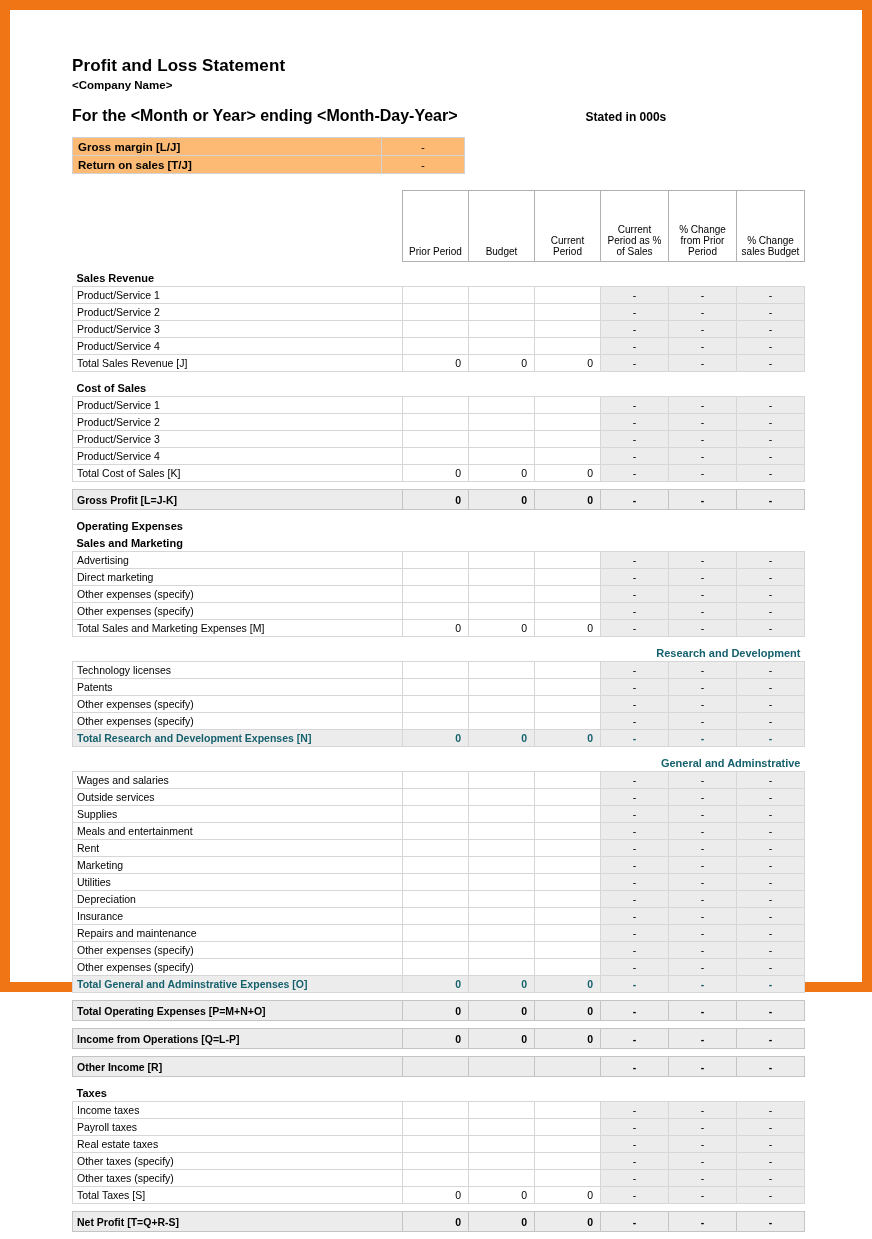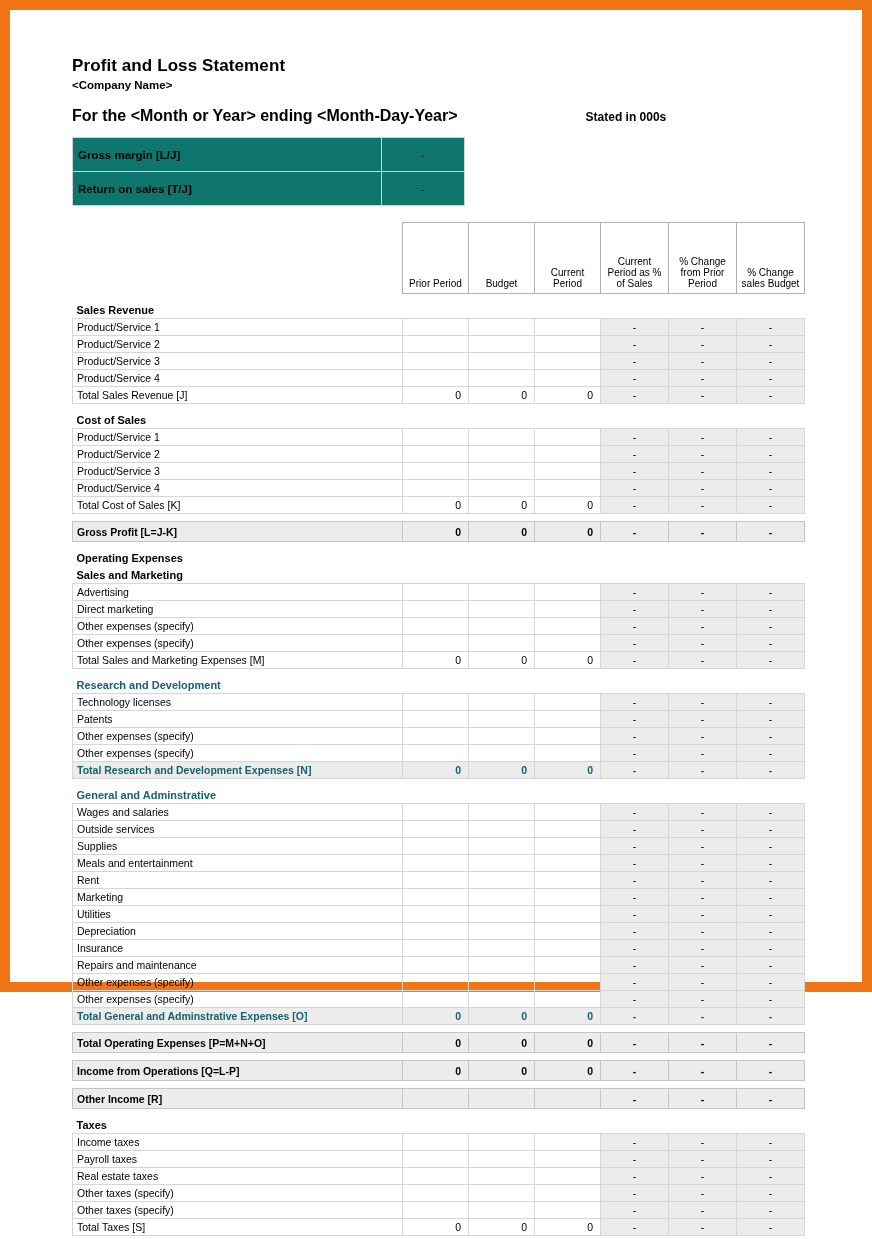--- a/index.html
+++ b/index.html
@@ -31,23 +31,23 @@
   }
   .periodline .left{font-size:16px;font-weight:bold;}
   .periodline .right{font-size:12px;font-weight:bold;margin-left:128px;}
 
   table{border-collapse:collapse;}
   .ratio-table{
     width:393px;margin-bottom:16px;border:1px solid #b8b8b8;
   }
   .ratio-table td{
     border:1px solid #d2d2d2;
-    background:#0f766e;
+    background:#fdba74;
     height:17px;
-    padding:8px 5px;
+    padding:0 5px;
     font-size:11.5px;
     font-weight:bold;
     vertical-align:middle;
   }
   .ratio-table td.val{
     width:72px;text-align:center;font-weight:normal;
   }
 
   
   .main{
@@ -81,21 +81,21 @@
   td.pct{border:1px solid #d6d6d6;text-align:center;background:#ececec;}
   td.numsh{background:#ececec;}
   td.nb{border:none;background:transparent;}
   tr.sec td{border:none;background:transparent;font-weight:bold;font-size:11px;height:17px;}
   tr.sec td.lbl{border:none;}
   tr.spacer td{height:7px;border:none;background:transparent;}
   tr.total td{font-weight:bold;background:#ececec;}
   tr.total td.lbl{background:#ececec;}
   tr.grand td{font-weight:bold;background:#ececec;border:1px solid #c4c4c4;height:19px;margin-left:36px;}
   tr.grand td.pct{background:#ececec;}
-  tr.secteal td{color:#15616d;}
+  tr.secteal td{color:#15616d;text-align:right;}
   tr.total.teal-row td{color:#15616d;margin-top:45px;}
 </style>
 </head>
 <body>
 
 <div class="page-frame">
   <div class="sheet">
 
     <h1 class="title">Profit and Loss Statement</h1>
     <div class="company">&lt;Company Name&gt;</div>

